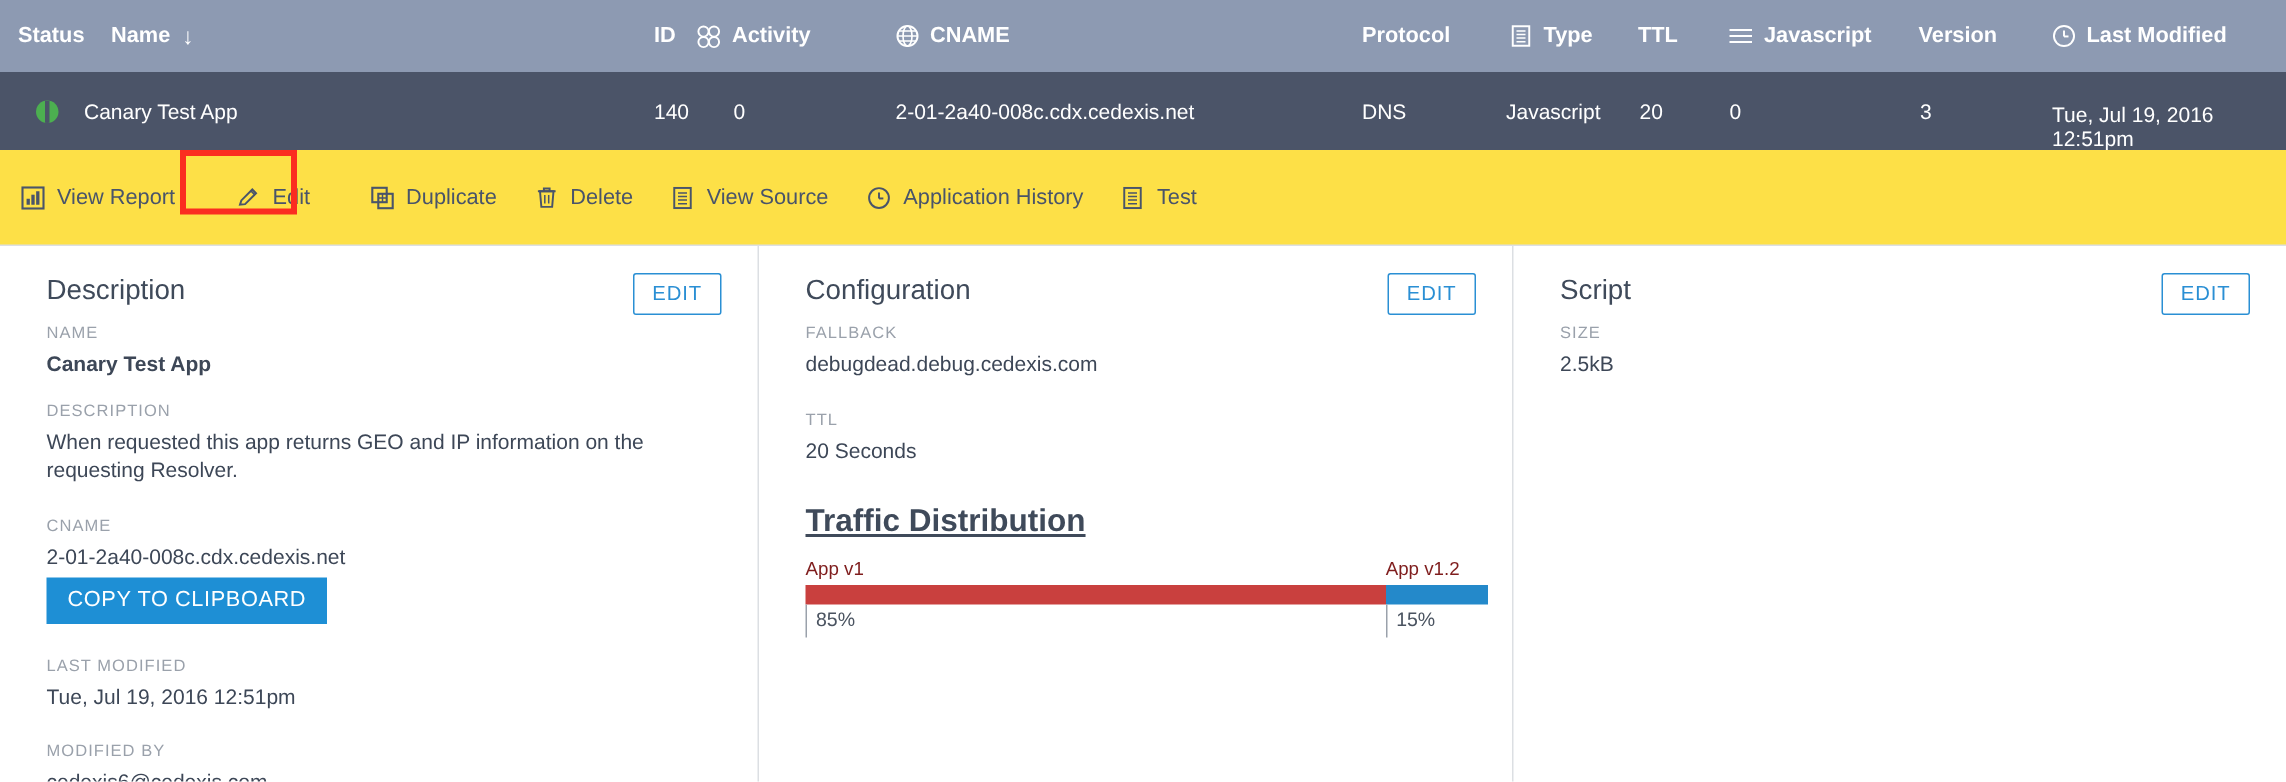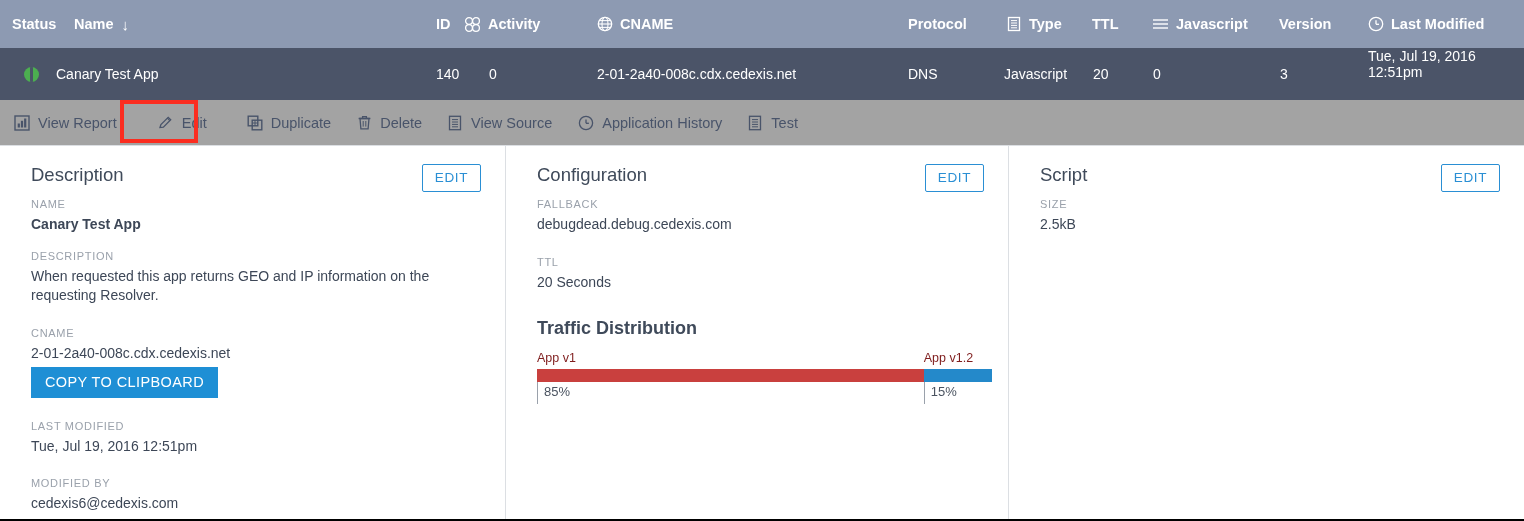--- a/index.html
+++ b/index.html
@@ -28,21 +28,21 @@
     color: #ffffff;
     font-size: 14px;
   }
   .cell {
     position: absolute;
     top: 0; height: 100%;
     display: flex;
     align-items: center;
     white-space: nowrap;
   }
-  .cell.two-line { line-height: 1.15; display: flex; align-items: flex-start; }
+  .cell.two-line { line-height: 1.15; display: flex; align-items: flex-end; }
   .cell .ico { margin-right: 7px; display: inline-flex; align-items: center; }
   .sort-arrow { margin-left: 8px; font-weight: normal; font-size: 15px; }
 
   
   .status-glyph {
     width: 15px; height: 15px;
     border-radius: 50%;
     background: #4caf50;
     position: relative;
     overflow: hidden;
@@ -51,22 +51,22 @@
     content: "";
     position: absolute;
     left: 6px; top: 0;
     width: 3px; height: 100%;
     background: #4b5468;
   }
 
   
   .toolbar {
     position: relative;
-    height: 46px;
-    background: #a3a3a3;
+    height: 64px;
+    background: #fde047;
     border-bottom: 1px solid #dcdfe3;
     display: flex;
     align-items: center;
     padding-left: 14px;
   }
   .tb-item {
     display: flex;
     align-items: center;
     font-size: 14.5px;
     color: #49546a;
@@ -143,23 +143,24 @@
     border: none;
     font-size: 14.5px;
     letter-spacing: 0.4px;
     padding: 7px 14px 8px;
     cursor: pointer;
     font-family: "Liberation Sans", sans-serif;
   }
 
   
   .td-title {
-    font-size: 18px;
+    font-size: 21px;
     color: #3f4a5a;
     margin: 26px 0 12px 0;
+    text-decoration: underline;
   }
   .td-wrap { position: relative; width: 455px; }
   .td-labels { position: relative; height: 18px; }
   .td-label {
     position: absolute;
     top: 0;
     font-size: 12.5px;
     color: #7f1d1d;
     white-space: nowrap;
   }

